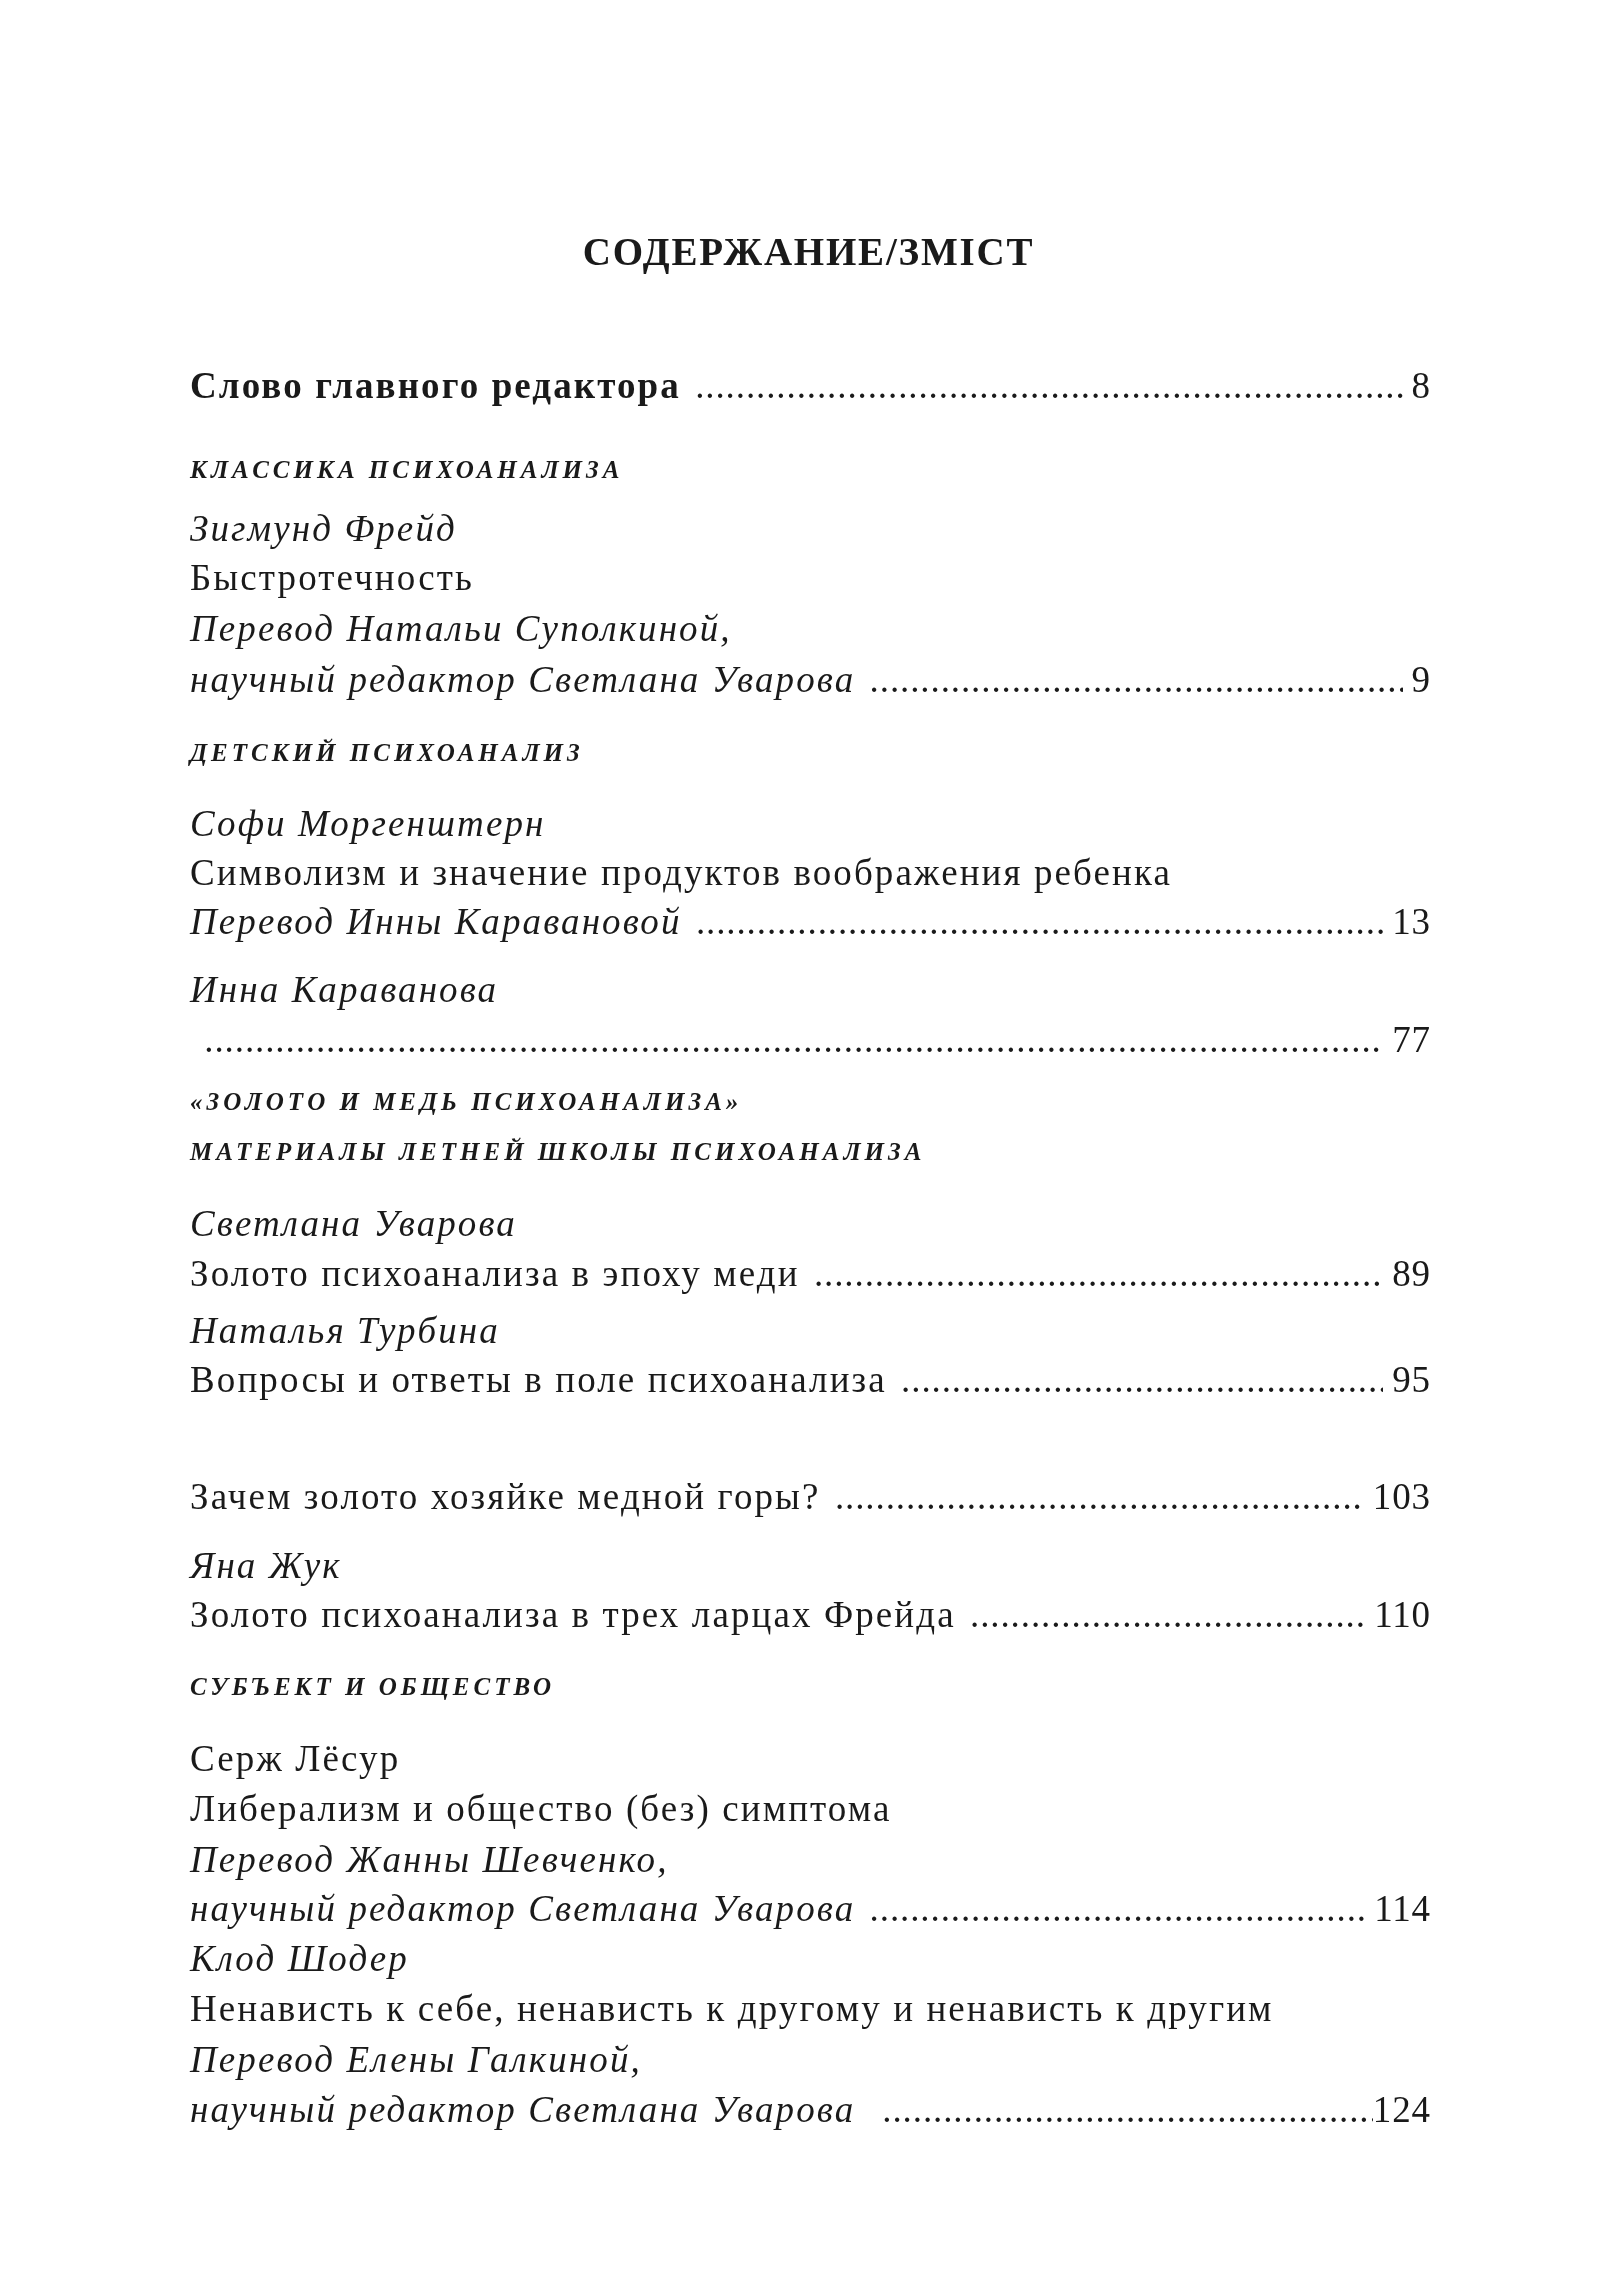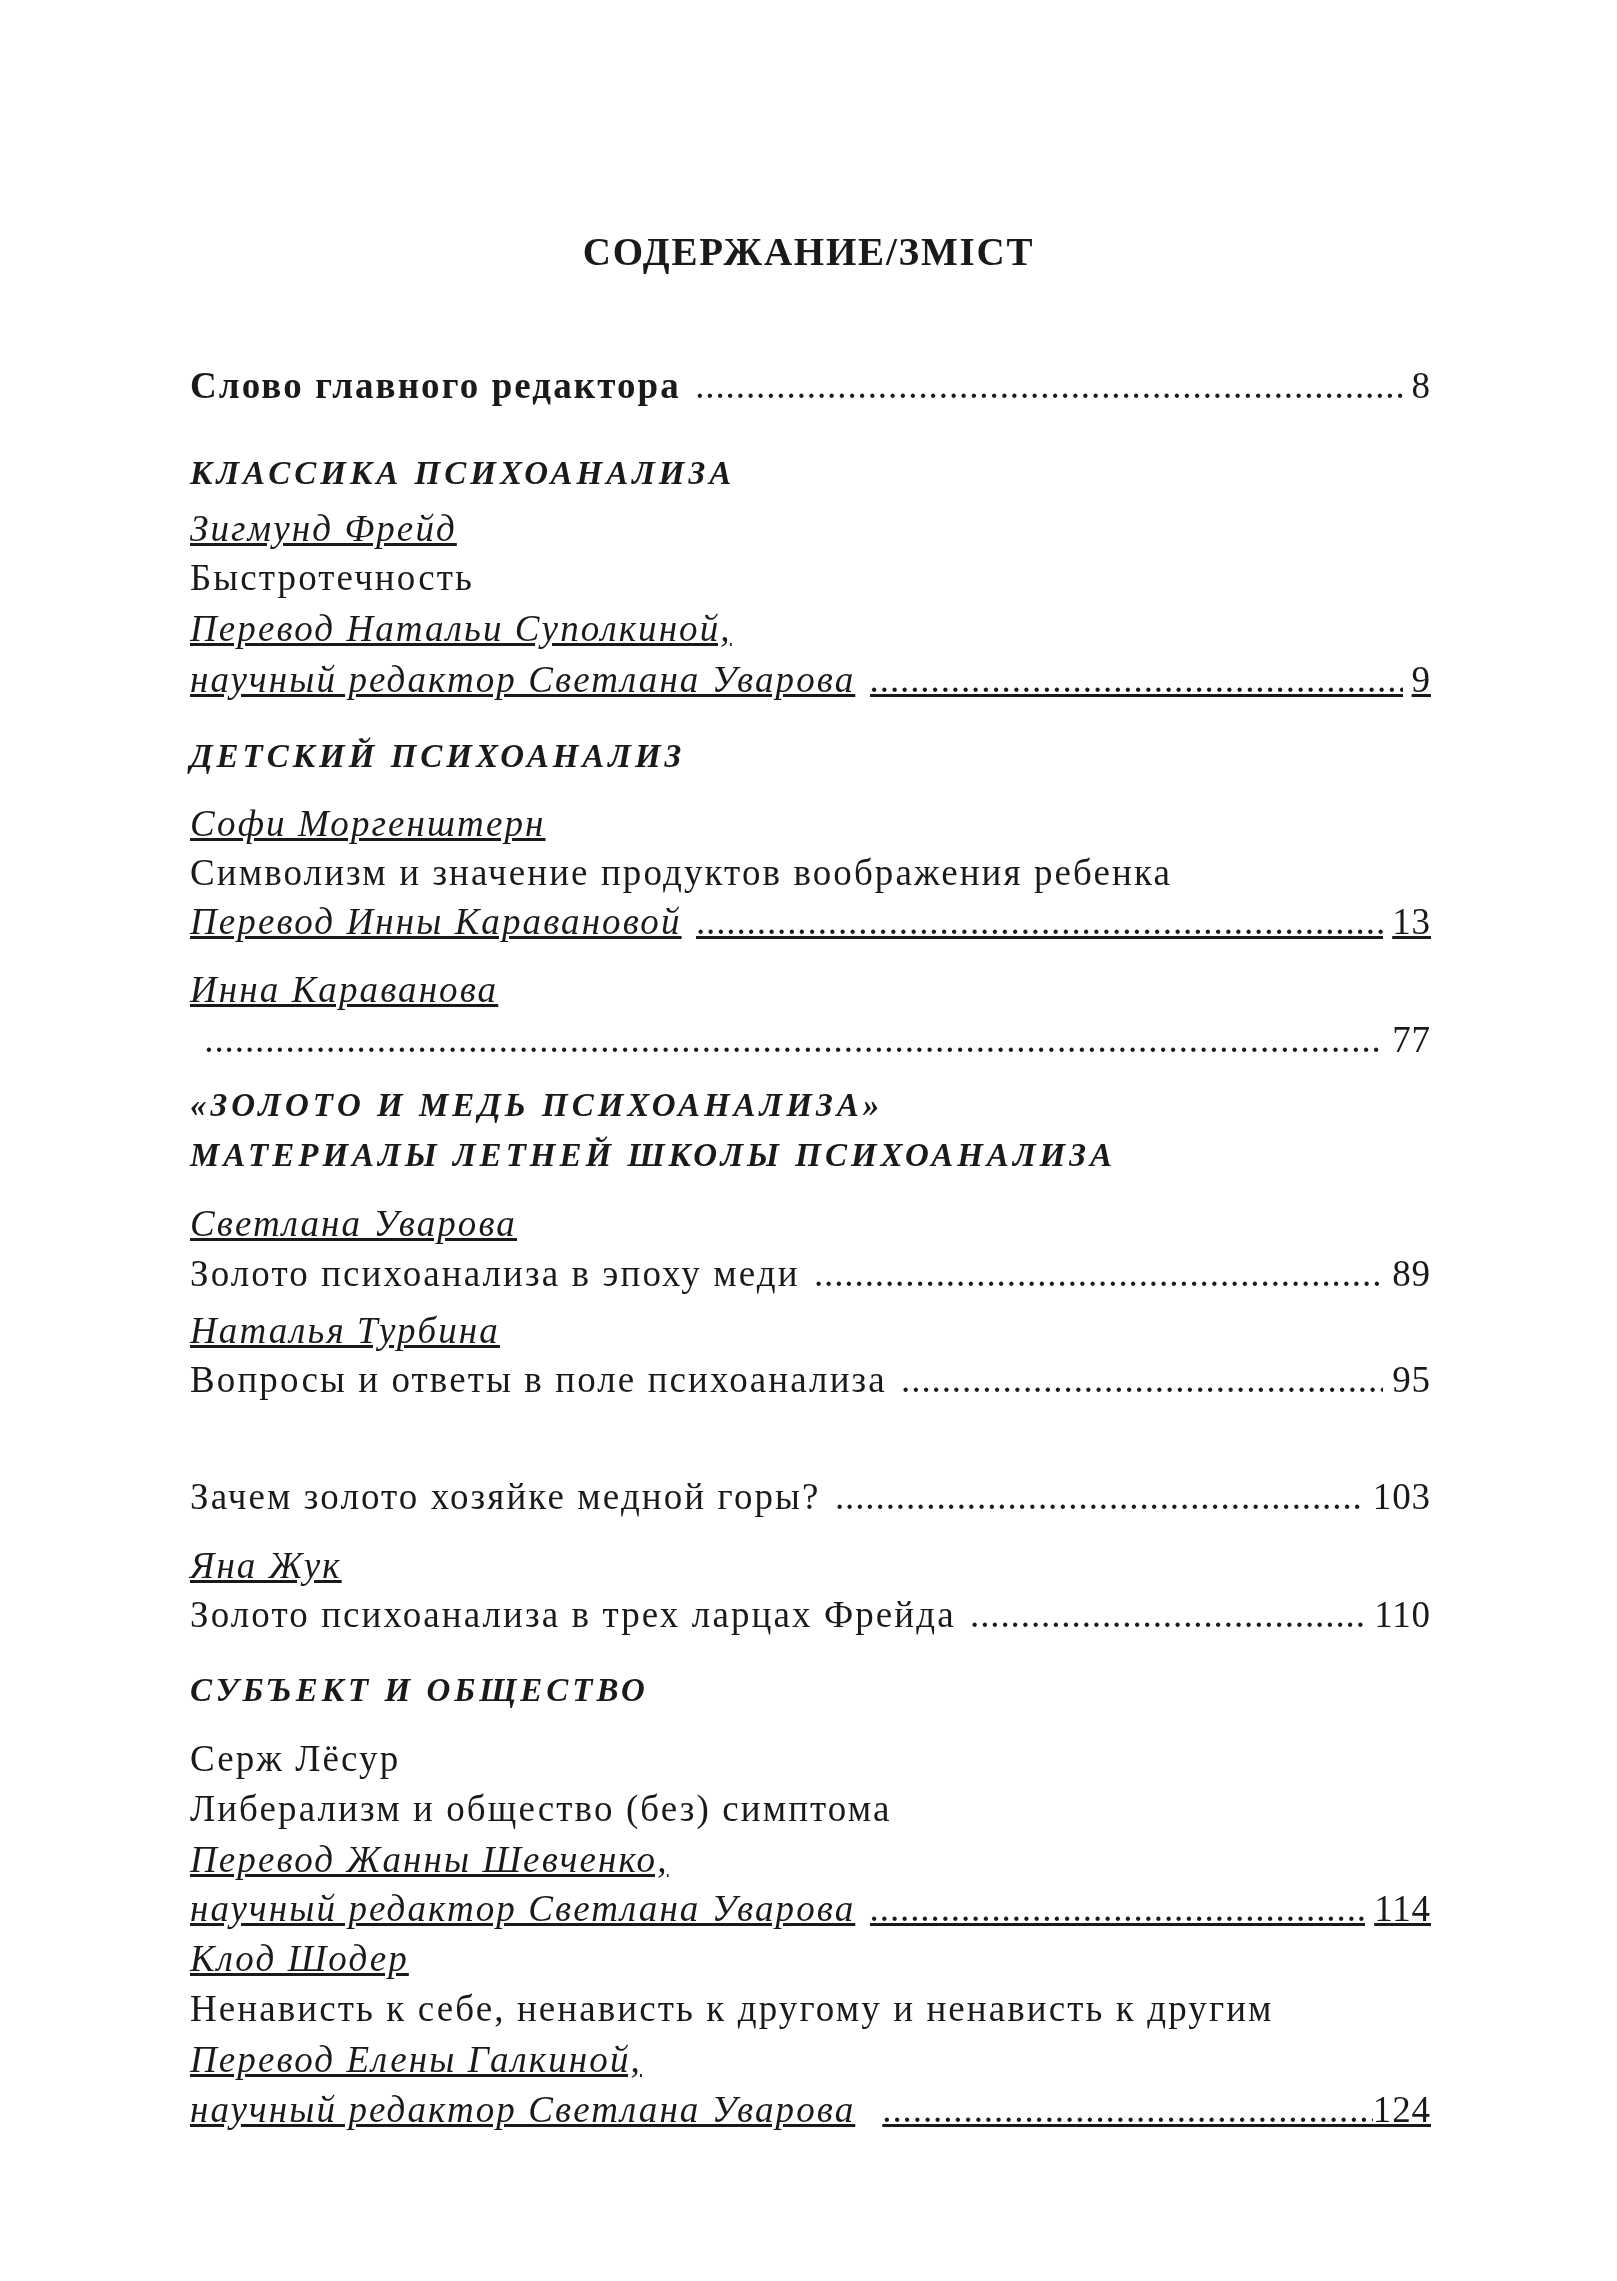--- a/index.html
+++ b/index.html
@@ -8,23 +8,23 @@
   .page { position: absolute; left: 0; top: 0; width: 1617px; height: 2281px; margin-top: 48px; }
   .title { position: absolute; top: 184px; left: 0; width: 1617px; text-align: center;
            font-size: 39px; font-weight: bold; letter-spacing: 1.8px; line-height: 1; }
   .line { position: absolute; left: 190px; width: 1241px; display: flex; align-items: baseline;
           font-size: 37px; line-height: 1; letter-spacing: 2.1px; white-space: nowrap; }
   .line .txt { flex: 0 0 auto; }
   .line .dots { flex: 1 1 auto; overflow: hidden; margin: 0 9px 0 14.3px; letter-spacing: 0.9px;
                 font-style: normal; font-weight: normal; }
   .line .dots::before { content: "........................................................................................................................................................................................................................................................"; }
   .line .pg { flex: 0 0 auto; font-style: normal; font-weight: normal; letter-spacing: 0.9px; }
-  .it { font-style: italic; text-decoration: underline; }
+  .it { font-style: italic; }
   .bi { font-weight: bold; }
-  .section { font-style: italic; font-weight: bold; font-size: 33px; letter-spacing: 4px; }
+  .section { font-style: italic; font-weight: bold; font-size: 25px; letter-spacing: 4px; }
   .tight-dots .dots { margin-left: 27px; margin-right: 0; }
 </style>
 </head>
 <body>
 
 <div class="page">
 
   <div class="title">СОДЕРЖАНИЕ/ЗМІСТ</div>
 
   <div class="line" style="top:319px">

